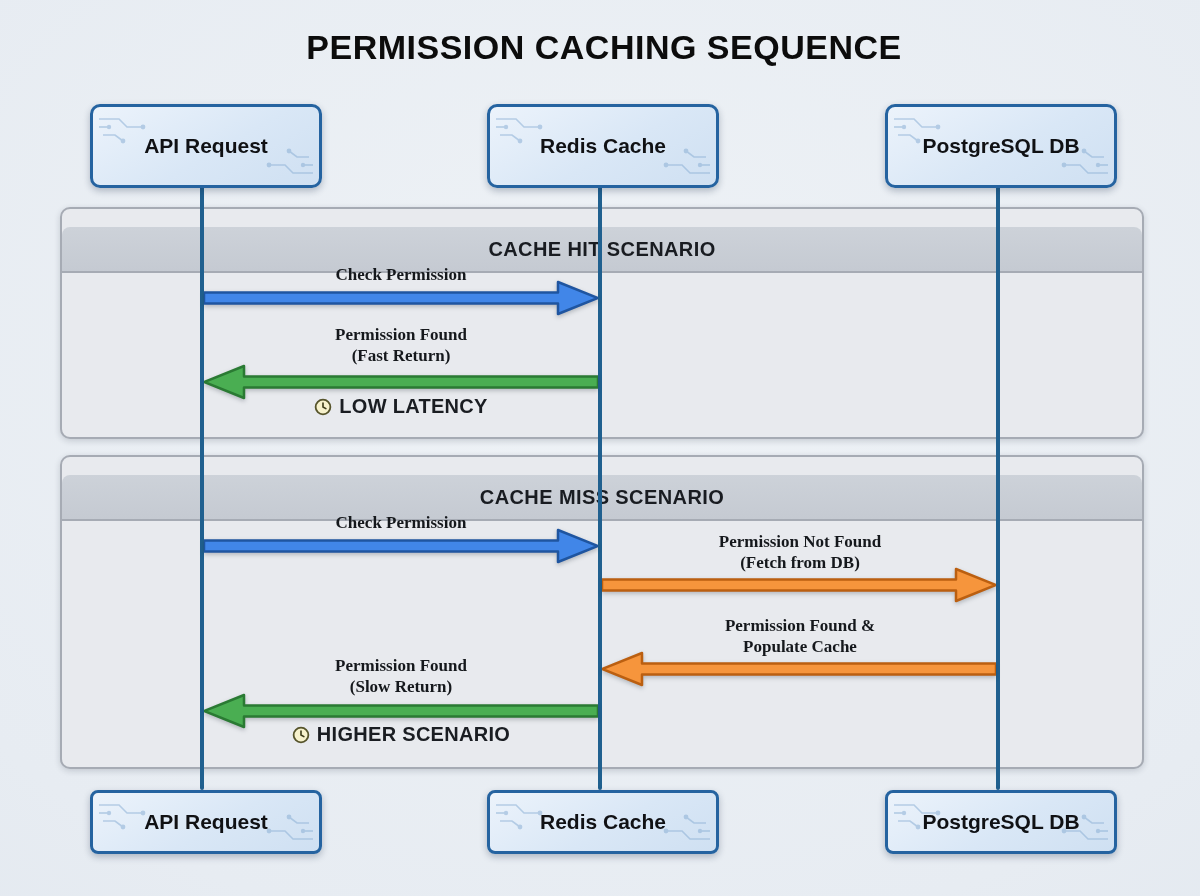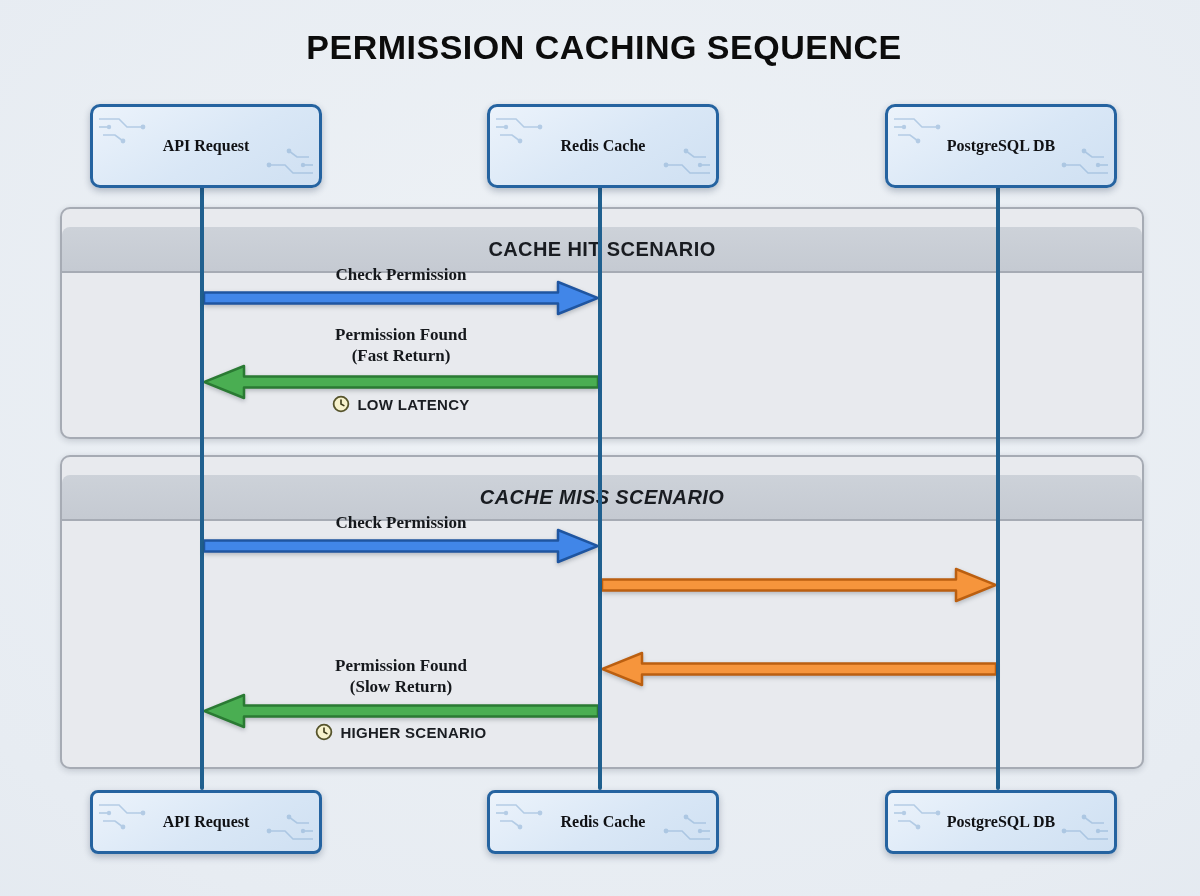--- a/index.html
+++ b/index.html
@@ -19,39 +19,39 @@
   
   .actor{
     position:absolute;width:226px;display:flex;align-items:center;justify-content:center;
     background:linear-gradient(150deg,#ecf3fb 0%,#d9e7f6 55%,#cfe0f2 100%);
     border:3px solid #2563a0;border-radius:10px;
     box-shadow:0 3px 7px rgba(20,40,70,.28);
     z-index:6;overflow:hidden;
   }
   .actor-top{top:104px;height:78px;}
   .actor-bottom{top:790px;height:58px;border-radius:8px;}
-  .actor-label{font-size:16px;font-weight:bold;color:#101114;z-index:2;font-family:Liberation Serif, serif;}
+  .actor-label{font-size:21px;font-weight:bold;color:#101114;z-index:2;}
   .circ{position:absolute;opacity:.55;}
   .circ-tl{left:4px;top:4px;width:70px;height:34px;}
   .circ-br{right:4px;bottom:4px;width:70px;height:34px;transform:rotate(180deg);}
 
   
   .lifeline{
     position:absolute;top:184px;height:606px;width:4px;
     background:#20608f;z-index:2;border-radius:2px;
   }
 
   
   .section{
     position:absolute;left:60px;width:1080px;
     background:#e8eaee;border:2px solid #a6abb4;border-radius:10px;
     box-shadow:0 2px 6px rgba(30,40,55,.18);z-index:1;
   }
   .section-hit{top:207px;height:228px;}
-  .section-miss{top:455px;height:310px;font-style:italic;}
+  .section-miss{top:455px;height:310px;}
   .section-header{
     height:44px;display:flex;align-items:center;justify-content:center;
     background:linear-gradient(180deg,#cdd2d9 0%,#c5cad2 100%);
     border-bottom:2px solid #a6abb4;border-radius:8px 8px 0 0;
     font-size:20px;font-weight:bold;color:#191c21;letter-spacing:.4px;margin-top:18px;
   }
 
   
   .msg-label{
     position:absolute;text-align:center;font-size:17px;font-weight:bold;
@@ -59,21 +59,21 @@
   }
   .arrow{position:absolute;z-index:3;filter:drop-shadow(0 2px 2px rgba(20,30,45,.25));}
   .fill-blue{fill:#4186e8;stroke:#1f55a0;stroke-width:2.5;stroke-linejoin:round;}
   .fill-green{fill:#4aae52;stroke:#2a7a33;stroke-width:2.5;stroke-linejoin:round;}
   .fill-orange{fill:#f6953c;stroke:#bb5f10;stroke-width:2.5;stroke-linejoin:round;}
 
   .note{
     position:absolute;display:flex;align-items:center;justify-content:center;gap:7px;
     z-index:4;
   }
-  .note-label{font-size:15px;font-weight:bold;color:#1a1d22;letter-spacing:.3px;}
+  .note-label{font-size:20px;font-weight:bold;color:#1a1d22;letter-spacing:.3px;}
 </style>
 </head>
 <body>
 
 <svg width="0" height="0" style="position:absolute">
   <symbol id="circuit" viewBox="0 0 70 34">
     <g fill="none" stroke="#8cb0d5" stroke-width="1.7">
       <path d="M2 8 H22 L30 16 H46"></path>
       <path d="M6 24 H18 L26 30"></path>
       <path d="M2 16 H12"></path>
@@ -146,24 +146,28 @@
       <path d="M10 5.5 V10 L13.2 11.8" fill="none" stroke="#3c3a18" stroke-width="1.8" stroke-linecap="round"></path>
     </svg>
     <span class="note-label">LOW LATENCY</span>
   </div>
 
   <div class="msg-label" style="left:240px;top:512px;width:322px">Check Permission</div>
   <svg class="arrow" style="left:204px;top:528px" width="394" height="36">
     <polygon class="fill-blue" points="0,12.5 354,12.5 354,2 394,18 354,34 354,23.5 0,23.5"></polygon>
   </svg>
 
+  <div class="msg-label" style="left:640px;top:531px;width:320px">Permission Not Found
+(Fetch from DB)</div>
   <svg class="arrow" style="left:602px;top:567px" width="394" height="36">
     <polygon class="fill-orange" points="0,12.5 354,12.5 354,2 394,18 354,34 354,23.5 0,23.5"></polygon>
   </svg>
 
+  <div class="msg-label" style="left:640px;top:615px;width:320px">Permission Found &amp;
+Populate Cache</div>
   <svg class="arrow" style="left:602px;top:651px" width="394" height="36">
     <polygon class="fill-orange" points="394,12.5 40,12.5 40,2 0,18 40,34 40,23.5 394,23.5"></polygon>
   </svg>
 
   <div class="msg-label" style="left:240px;top:655px;width:322px">Permission Found
 (Slow Return)</div>
   <svg class="arrow" style="left:204px;top:693px" width="394" height="36">
     <polygon class="fill-green" points="394,12.5 40,12.5 40,2 0,18 40,34 40,23.5 394,23.5"></polygon>
   </svg>
 

